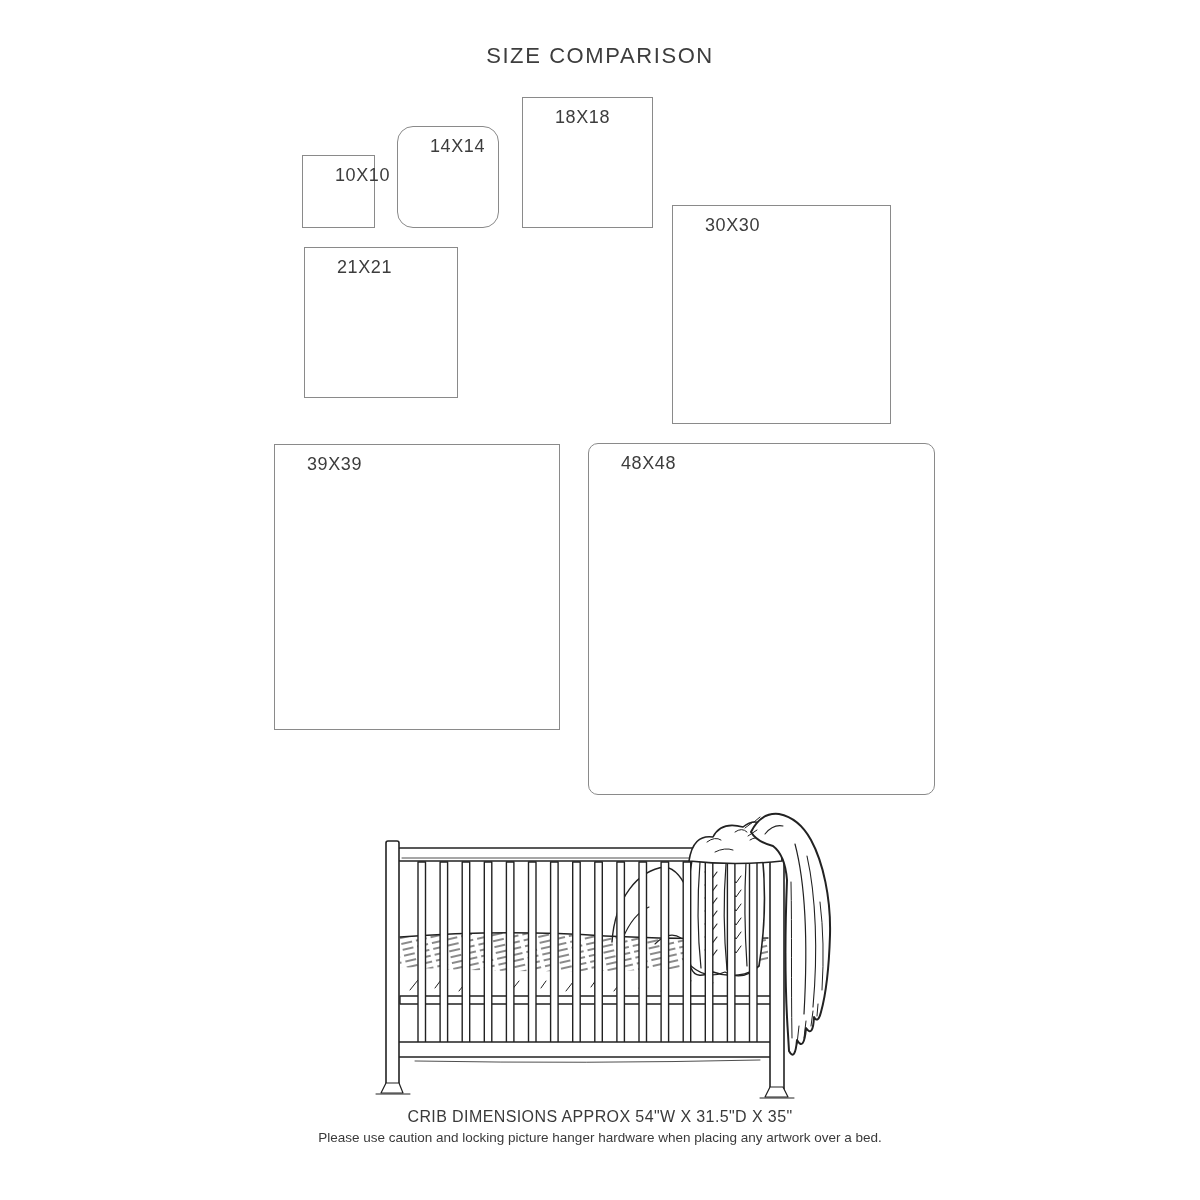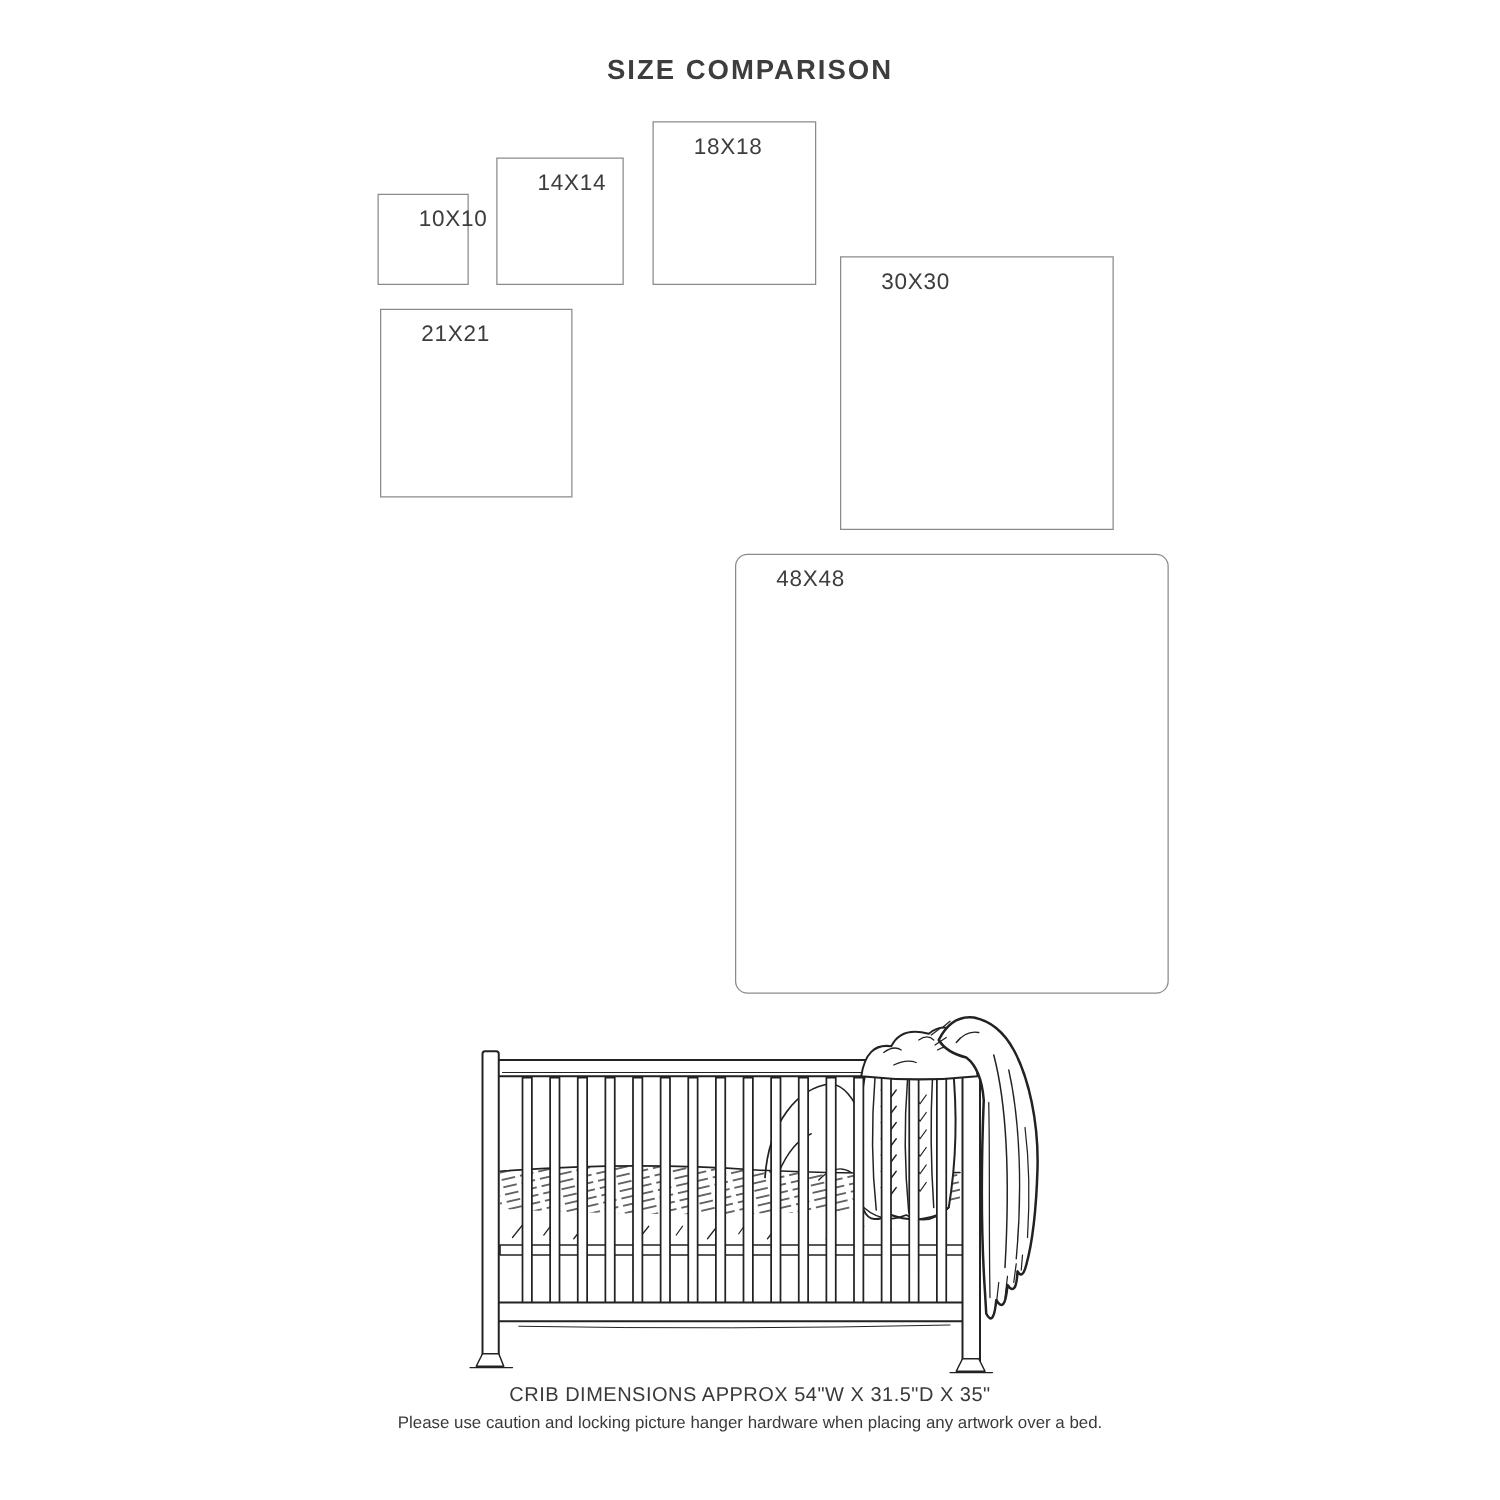--- a/index.html
+++ b/index.html
@@ -15,37 +15,37 @@
   .canvas{
     position:relative;
     width:1200px;height:1200px;
     background:var(--page-bg);
     font-family:"Liberation Sans",sans-serif;
     overflow:hidden;
   }
   .page-title{
     position:absolute;left:0;top:43px;width:1200px;
     text-align:center;
-    font-size:22px;font-weight:700;letter-spacing:1.6px;
+    font-size:22px;font-weight:400;letter-spacing:1.6px;
     color:var(--title-text);
   }
   .size-box{
     position:absolute;
     border:1px solid var(--box-border);
     background:#fff;
     padding-left:20px;
   }
   .size-box .lbl{
     display:block;
     padding:9px 0 0 12px;
     font-size:18px;letter-spacing:.6px;
     color:var(--label-text);
   }
   .b10{left:302px;top:155px;width:73px;height:73px;text-align:center;}
-  .b14{left:397px;top:126px;width:102px;height:102px;}
+  .b14{left:397px;top:126px;width:102px;height:102px;border-radius:16px;}
   .b18{left:522px;top:97px;width:131px;height:131px;}
   .b30{left:672px;top:205px;width:219px;height:219px;}
   .b21{left:304px;top:247px;width:154px;height:151px;}
   .b24{left:480px;top:246px;width:177px;height:174px;}
   .b39{left:274px;top:444px;width:286px;height:286px;}
   .b48{left:588px;top:443px;width:347px;height:352px;border-radius:10px;}
   .crib{
     position:absolute;left:355px;top:810px;width:500px;height:300px;
   }
   .footer-line1{
@@ -73,20 +73,23 @@
     <span class="lbl">14X14</span>
   </div>
   <div class="size-box b18">
     <span class="lbl">18X18</span>
   </div>
   <div class="size-box b30">
     <span class="lbl">30X30</span>
   </div>
   <div class="size-box b21">
     <span class="lbl">21X21</span>
+  </div>
+  <div class="size-box b39">
+    <span class="lbl">39X39</span>
   </div>
   <div class="size-box b48">
     <span class="lbl">48X48</span>
   </div>
 
   <svg class="crib" viewBox="0 0 500 300" aria-hidden="true">
     <defs>
       <pattern id="hatch" patternUnits="userSpaceOnUse" width="15" height="6" patternTransform="rotate(-13)">
         <line x1="0" y1="3" x2="11" y2="3" stroke="#2a2a2a" stroke-width="1.1"></line>
       </pattern>

